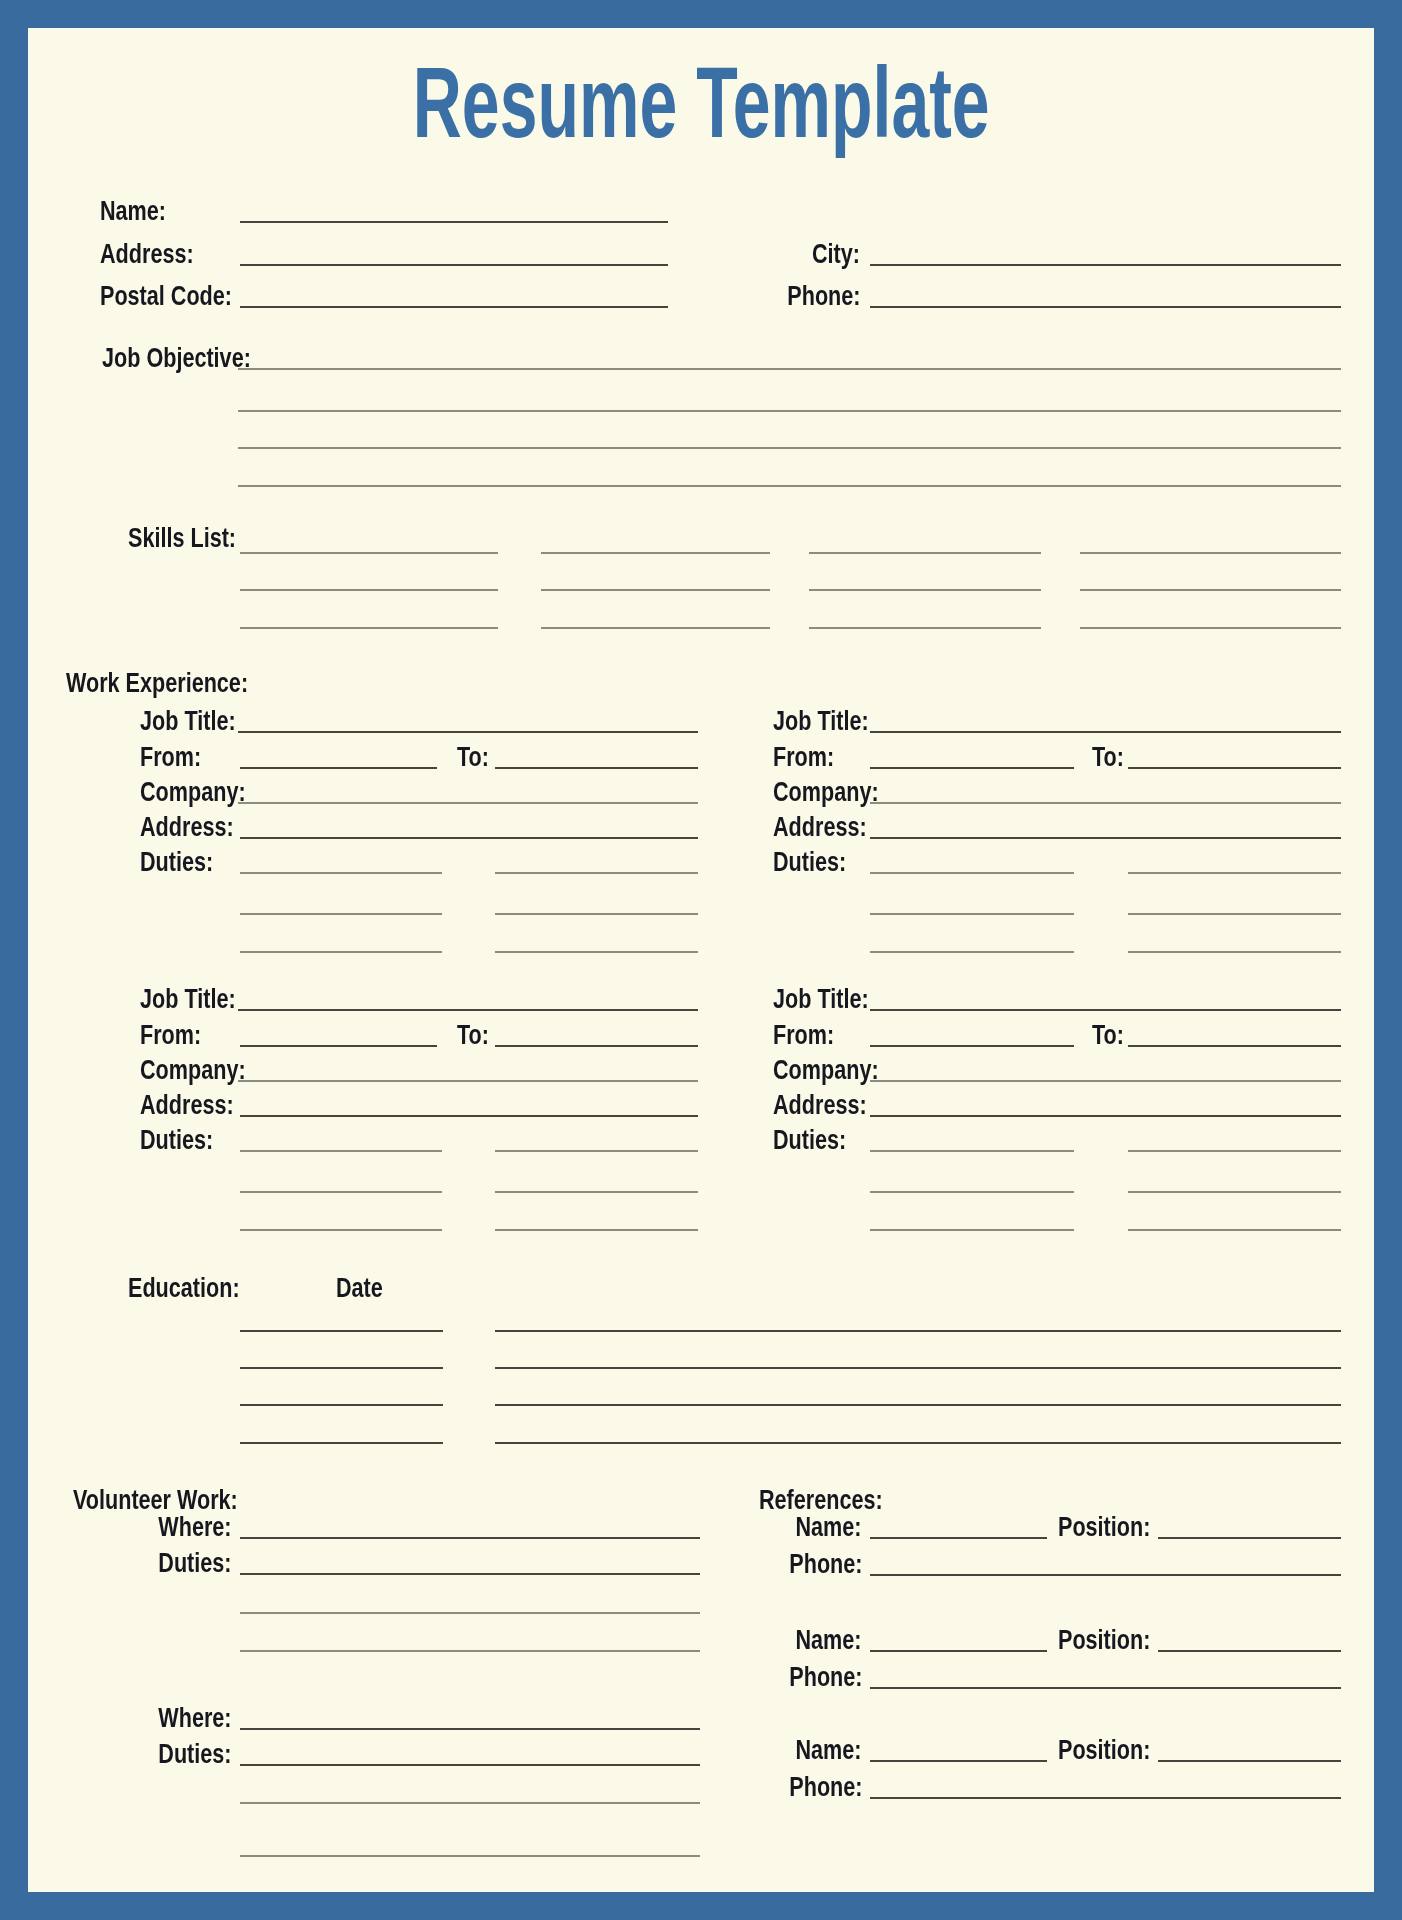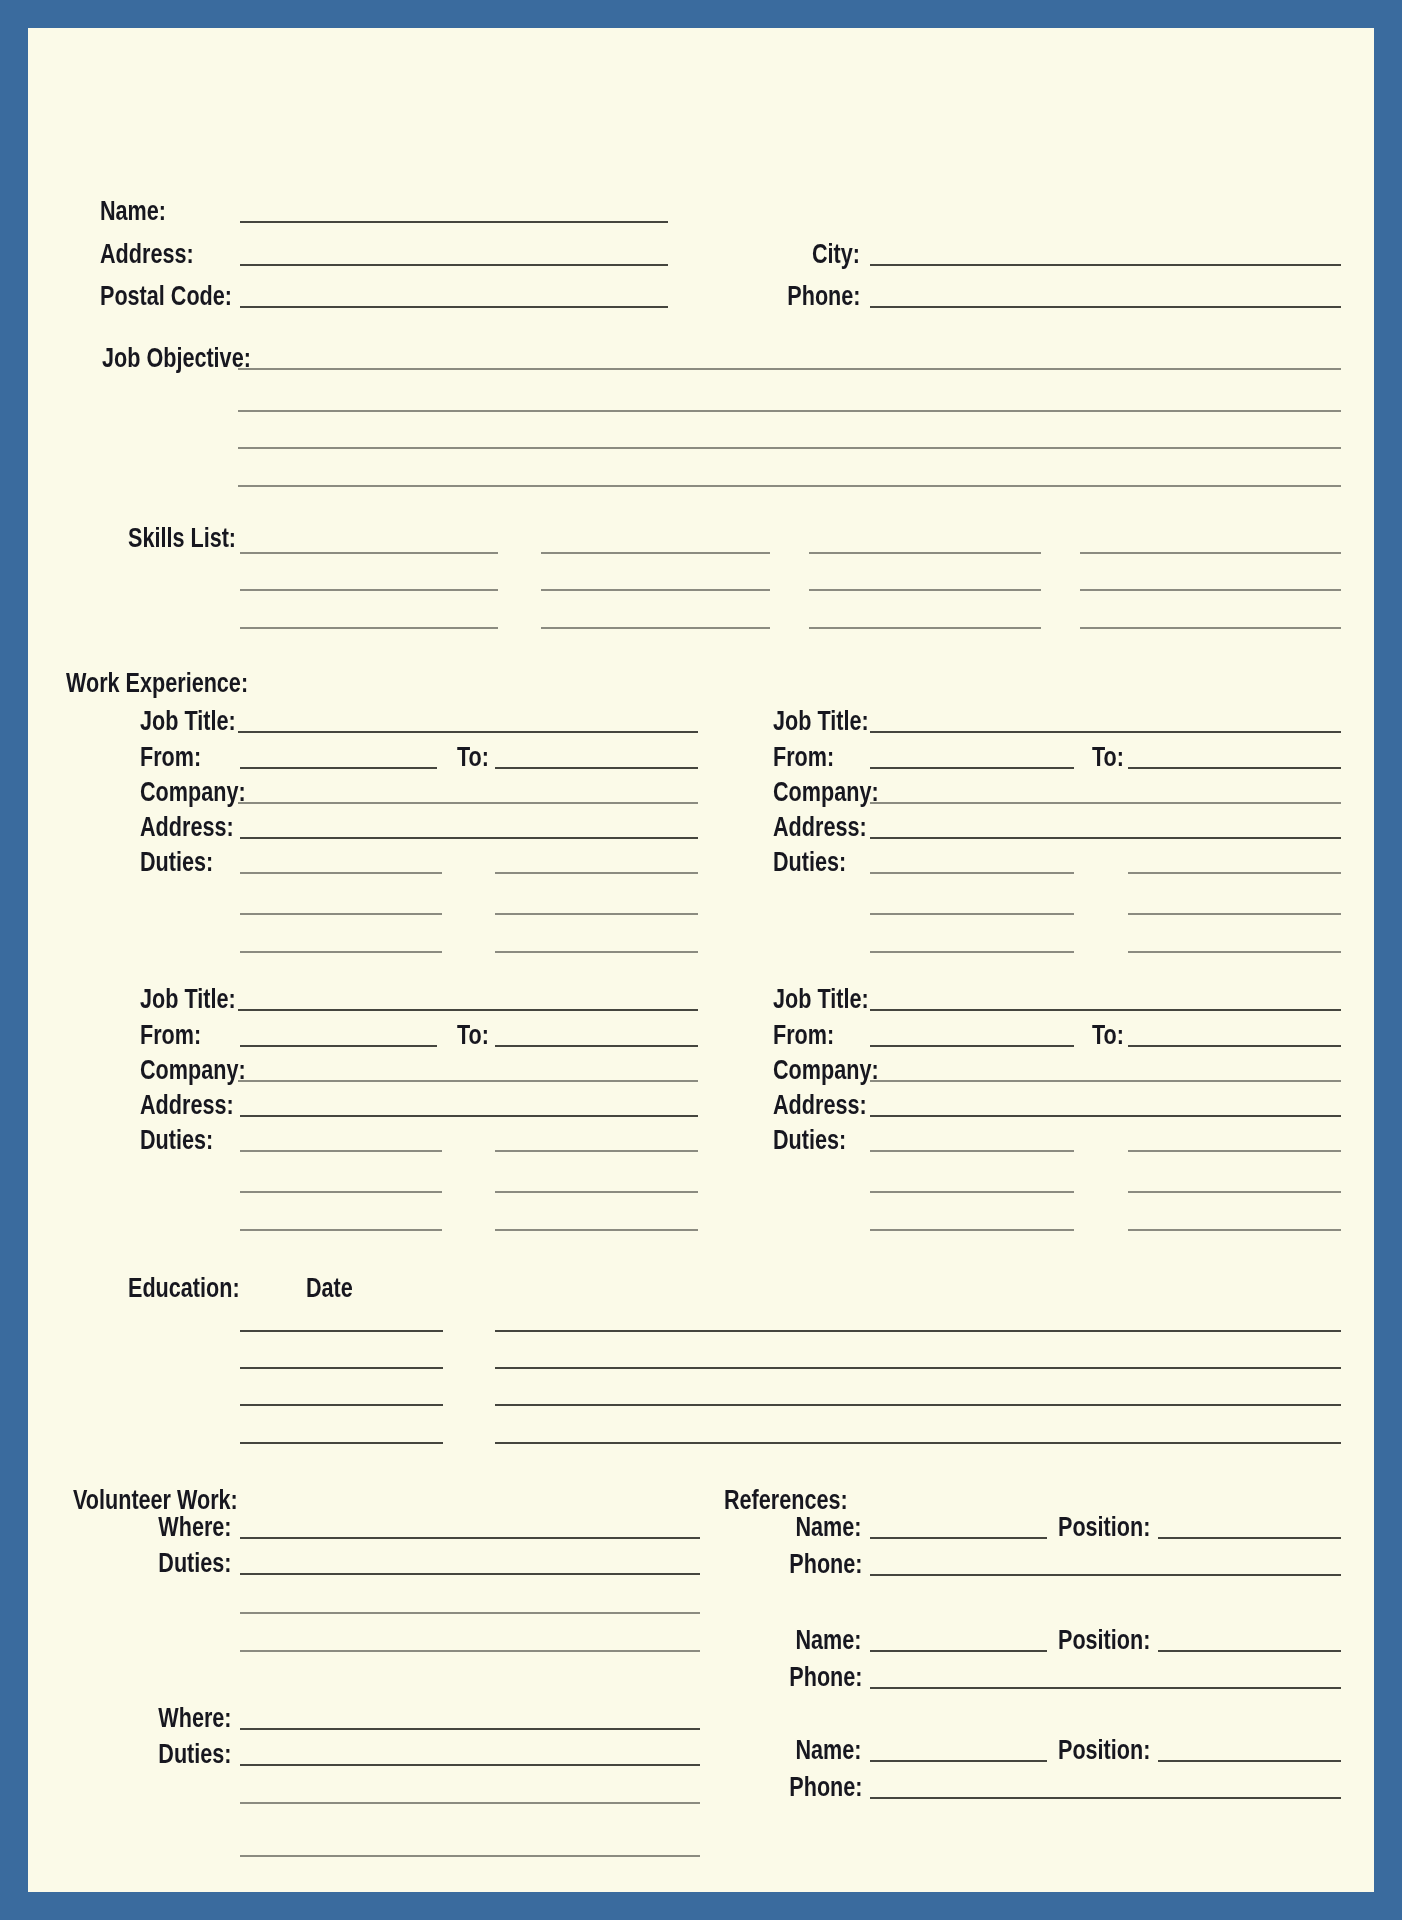--- a/index.html
+++ b/index.html
@@ -21,20 +21,21 @@
   .lblr>.c{display:inline-block;transform:scaleX(.8);transform-origin:100% 50%;}
   .ln{position:absolute;height:2px;background:var(--line-dark);}
   .lng{position:absolute;height:2px;background:var(--line-gray);}
 </style>
 </head>
 <body>
 
 <div class="page">
   <div class="paper"></div>
 
+  <div class="title"><span class="c">Resume Template</span></div>
 
   <div class="lbl" style="left:100px;top:197px"><span class="c">Name:</span></div>
   <div class="ln" style="left:240px;top:221px;width:428px"></div>
   <div class="lbl" style="left:100px;top:240px"><span class="c">Address:</span></div>
   <div class="ln" style="left:240px;top:264px;width:428px"></div>
   <div class="lbl" style="left:100px;top:282px"><span class="c">Postal Code:</span></div>
   <div class="ln" style="left:240px;top:306px;width:428px"></div>
   <div class="lblr" style="right:542px;top:240px"><span class="c">City:</span></div>
   <div class="ln" style="left:870px;top:264px;width:471px"></div>
   <div class="lblr" style="right:542px;top:282px"><span class="c">Phone:</span></div>
@@ -128,21 +129,21 @@
   <div class="ln" style="left:870px;top:1115px;width:471px"></div>
   <div class="lbl" style="left:773px;top:1126px"><span class="c">Duties:</span></div>
   <div class="lng" style="left:870px;top:1150px;width:204px"></div>
   <div class="lng" style="left:1128px;top:1150px;width:213px"></div>
   <div class="lng" style="left:870px;top:1191px;width:204px"></div>
   <div class="lng" style="left:1128px;top:1191px;width:213px"></div>
   <div class="lng" style="left:870px;top:1229px;width:204px"></div>
   <div class="lng" style="left:1128px;top:1229px;width:213px"></div>
 
   <div class="lbl" style="left:128px;top:1274px"><span class="c">Education:</span></div>
-  <div class="lbl" style="left:306px;top:1274px"><span class="c">Date</span></div>
+  <div class="lbl" style="left:336px;top:1274px"><span class="c">Date</span></div>
   <div class="ln" style="left:240px;top:1330px;width:203px"></div>
   <div class="ln" style="left:495px;top:1330px;width:846px"></div>
   <div class="ln" style="left:240px;top:1367px;width:203px"></div>
   <div class="ln" style="left:495px;top:1367px;width:846px"></div>
   <div class="ln" style="left:240px;top:1404px;width:203px"></div>
   <div class="ln" style="left:495px;top:1404px;width:846px"></div>
   <div class="ln" style="left:240px;top:1442px;width:203px"></div>
   <div class="ln" style="left:495px;top:1442px;width:846px"></div>
 
   <div class="lbl" style="left:73px;top:1486px"><span class="c">Volunteer Work:</span></div>
@@ -152,21 +153,21 @@
   <div class="ln" style="left:240px;top:1573px;width:460px"></div>
   <div class="lng" style="left:240px;top:1612px;width:460px"></div>
   <div class="lng" style="left:240px;top:1650px;width:460px"></div>
   <div class="lblr" style="right:1170px;top:1704px"><span class="c">Where:</span></div>
   <div class="ln" style="left:240px;top:1728px;width:460px"></div>
   <div class="lblr" style="right:1170px;top:1740px"><span class="c">Duties:</span></div>
   <div class="ln" style="left:240px;top:1764px;width:460px"></div>
   <div class="lng" style="left:240px;top:1802px;width:460px"></div>
   <div class="lng" style="left:240px;top:1855px;width:460px"></div>
 
-  <div class="lbl" style="left:724px;top:1486px"><span class="c">References:</span></div>
+  <div class="lbl" style="left:759px;top:1486px"><span class="c">References:</span></div>
 
   <div class="lblr" style="right:540px;top:1513px"><span class="c">Name:</span></div>
   <div class="ln" style="left:870px;top:1537px;width:177px"></div>
   <div class="lbl" style="left:1058px;top:1513px"><span class="c">Position:</span></div>
   <div class="ln" style="left:1158px;top:1537px;width:183px"></div>
   <div class="lblr" style="right:540px;top:1550px"><span class="c">Phone:</span></div>
   <div class="ln" style="left:870px;top:1574px;width:471px"></div>
 
   <div class="lblr" style="right:540px;top:1626px"><span class="c">Name:</span></div>
   <div class="ln" style="left:870px;top:1650px;width:177px"></div>

